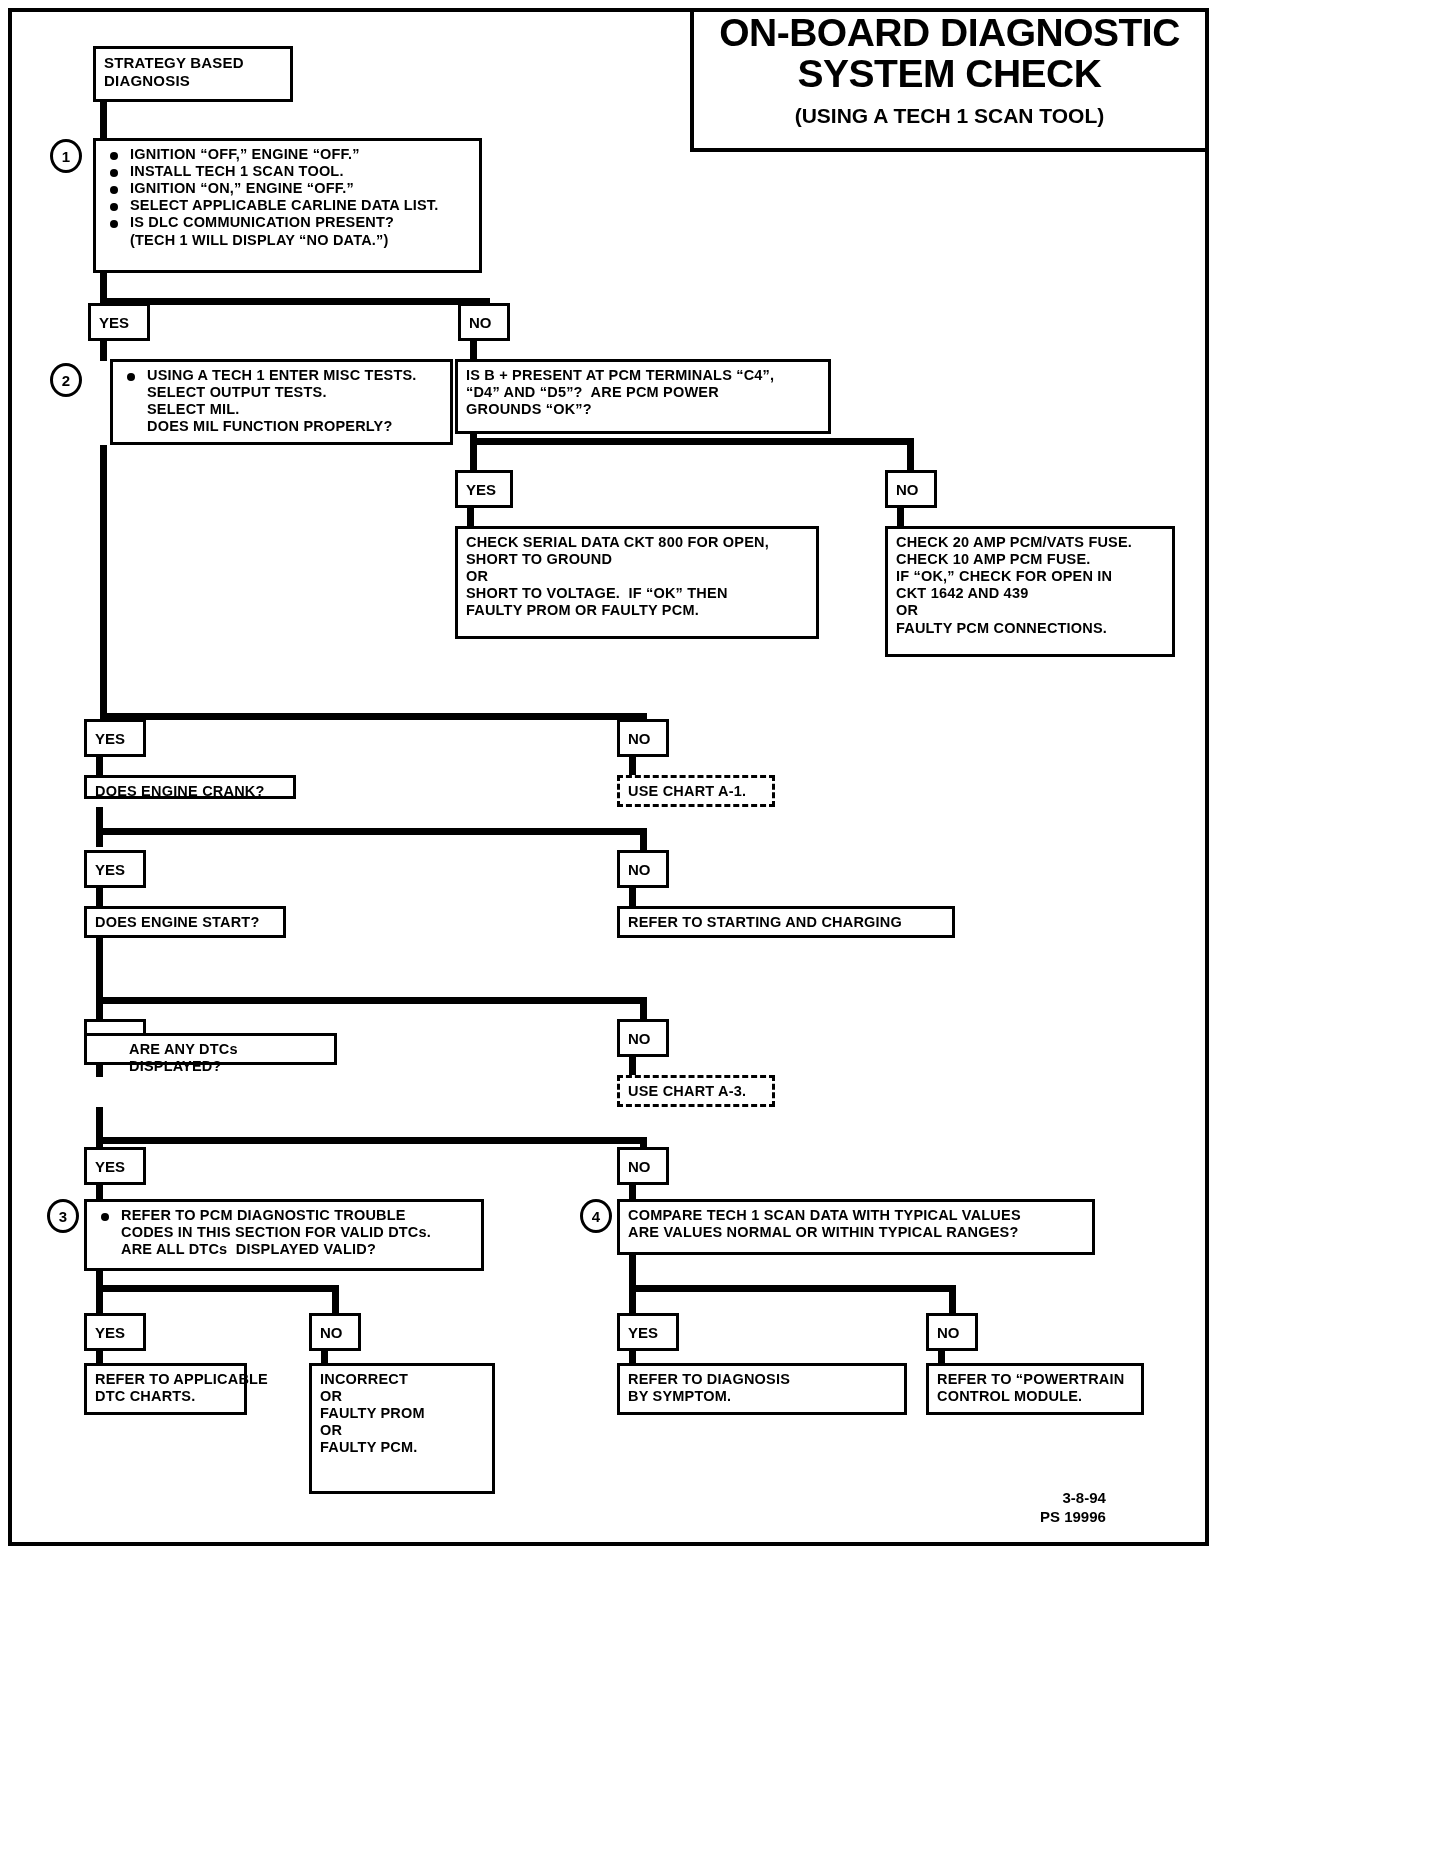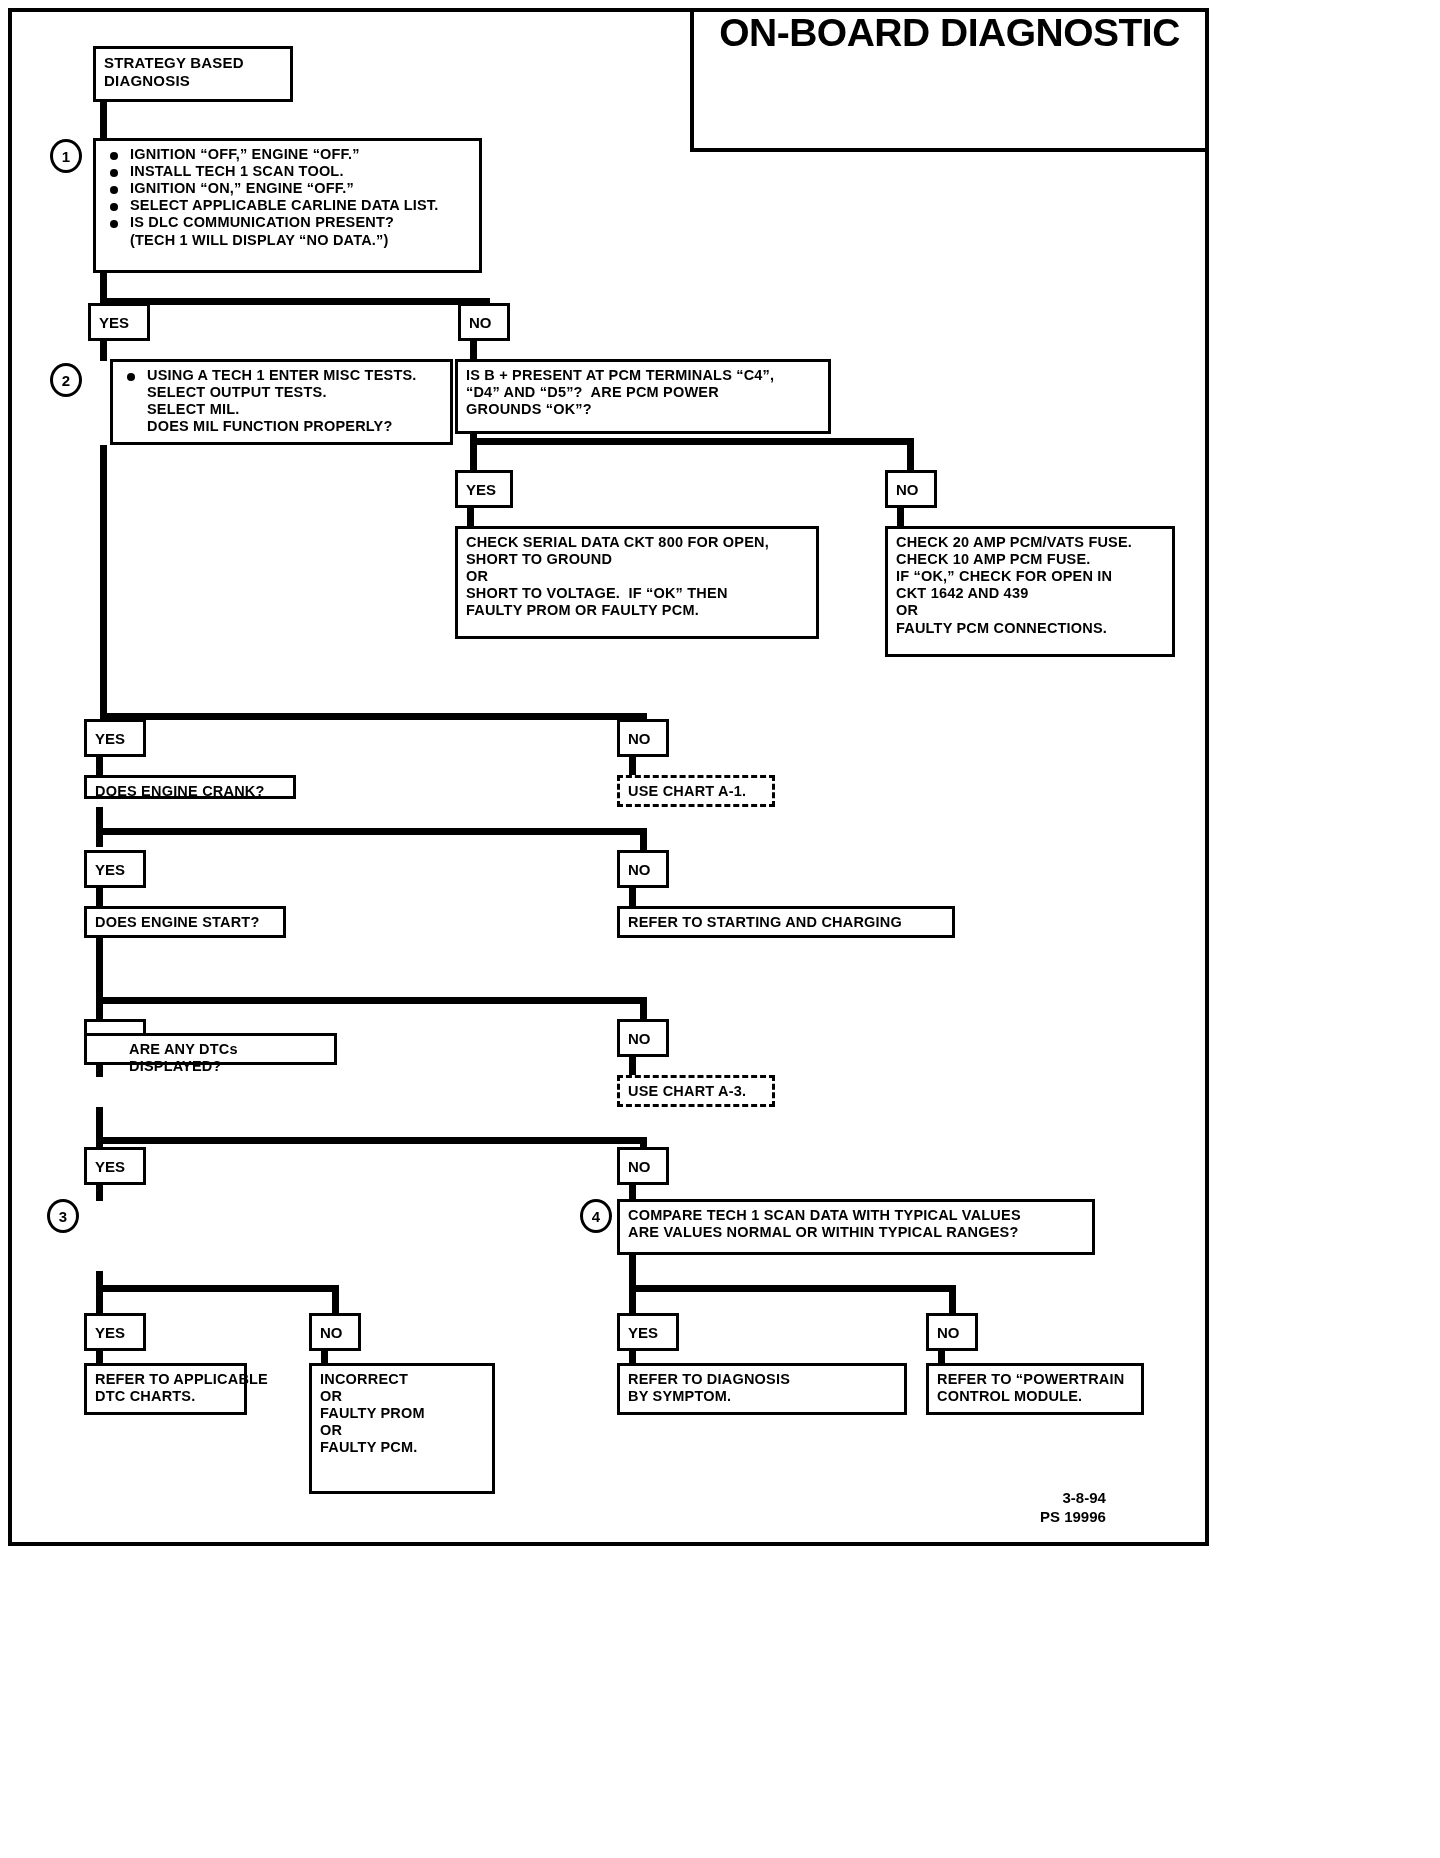--- a/index.html
+++ b/index.html
@@ -121,20 +121,22 @@
 </style>
 </head>
 <body>
 
 <div id="page">
 
   <div id="frame"></div>
 
   <div id="titleblock">
     <div class="l1">ON-BOARD DIAGNOSTIC</div>
+    <div class="l2">SYSTEM CHECK</div>
+    <div class="l3">(USING A TECH 1 SCAN TOOL)</div>
   </div>
 
   <div class="box t15" style="left:93px; top:46px; width:200px; height:56px;">
     <div class="lines">
       <div>STRATEGY BASED</div>
       <div>DIAGNOSIS</div>
     </div>
   </div>
 
   <div class="ln lnv" style="left:100px; top:102px; height:40px;"></div>
@@ -298,20 +300,27 @@
   <div class="ln lnv" style="left:96px; top:1185px; height:16px;"></div>
 
   <div class="yn" style="left:617px; top:1147px; width:52px; height:38px;">
     <span>NO</span>
   </div>
   <div class="ln lnv" style="left:629px; top:1185px; height:16px;"></div>
 
   <div class="circ" style="left:47px; top:1199px;">
     <span>3</span>
   </div>
+  <div class="box t14" style="left:84px; top:1199px; width:400px; height:72px;">
+    <div class="lines">
+      <div class="bul">REFER TO PCM DIAGNOSTIC TROUBLE</div>
+      <div style="padding-left:26px">CODES IN THIS SECTION FOR VALID DTCs.</div>
+      <div style="padding-left:26px">ARE ALL DTCs  DISPLAYED VALID?</div>
+    </div>
+  </div>
 
   <div class="circ" style="left:580px; top:1199px;">
     <span>4</span>
   </div>
   <div class="box t14" style="left:617px; top:1199px; width:478px; height:56px;">
     <div class="lines">
       <div>COMPARE TECH 1 SCAN DATA WITH TYPICAL VALUES</div>
       <div>ARE VALUES NORMAL OR WITHIN TYPICAL RANGES?</div>
     </div>
   </div>

